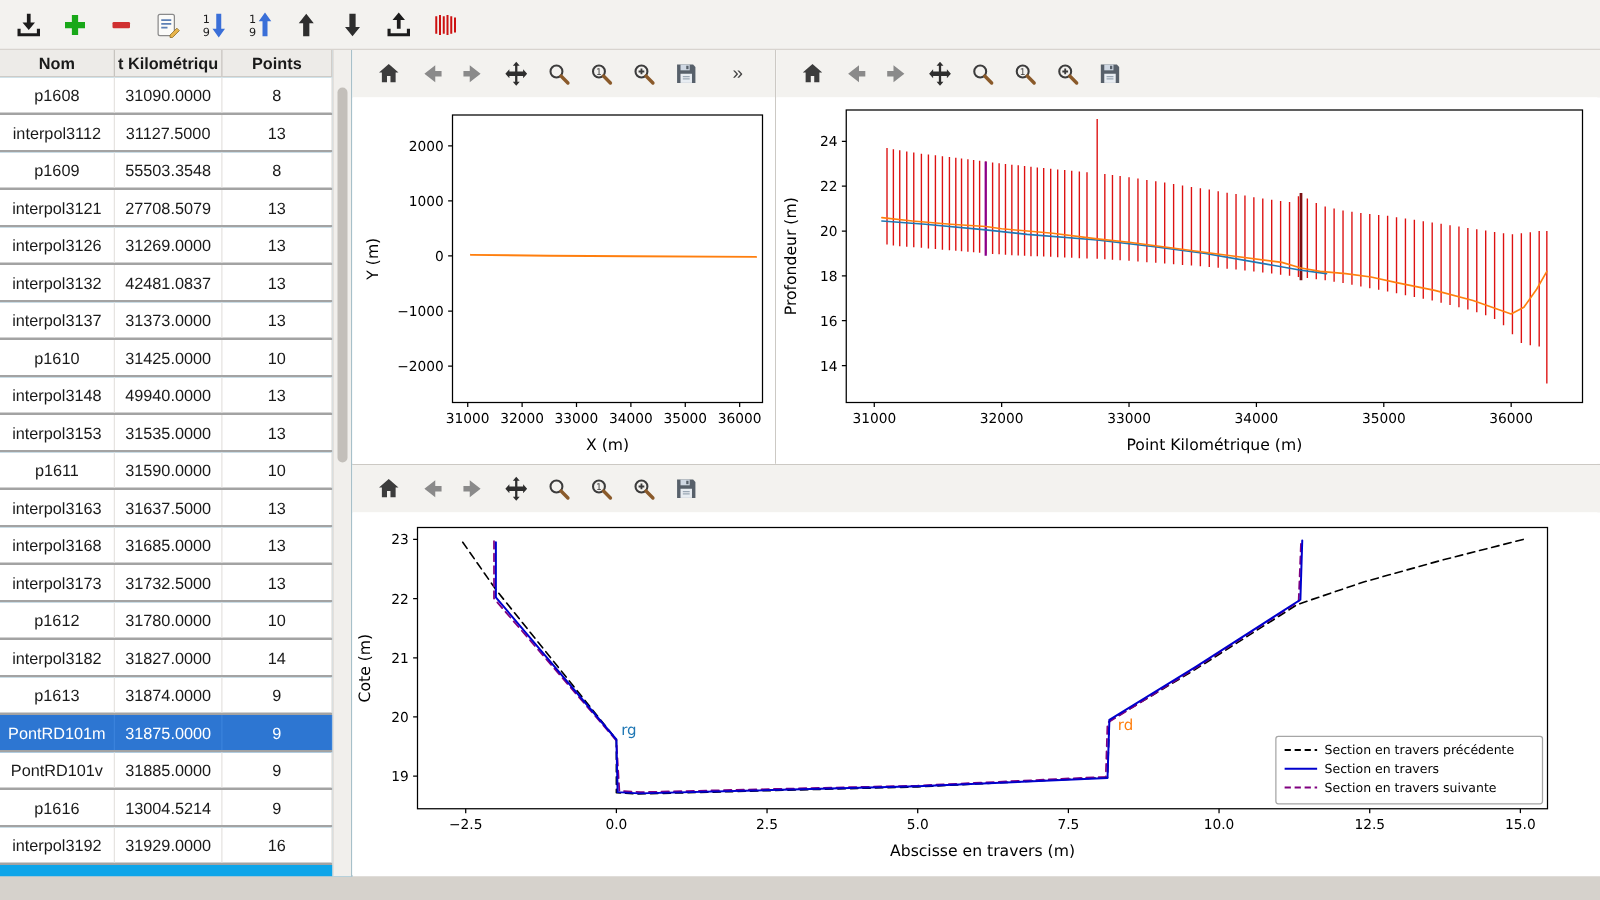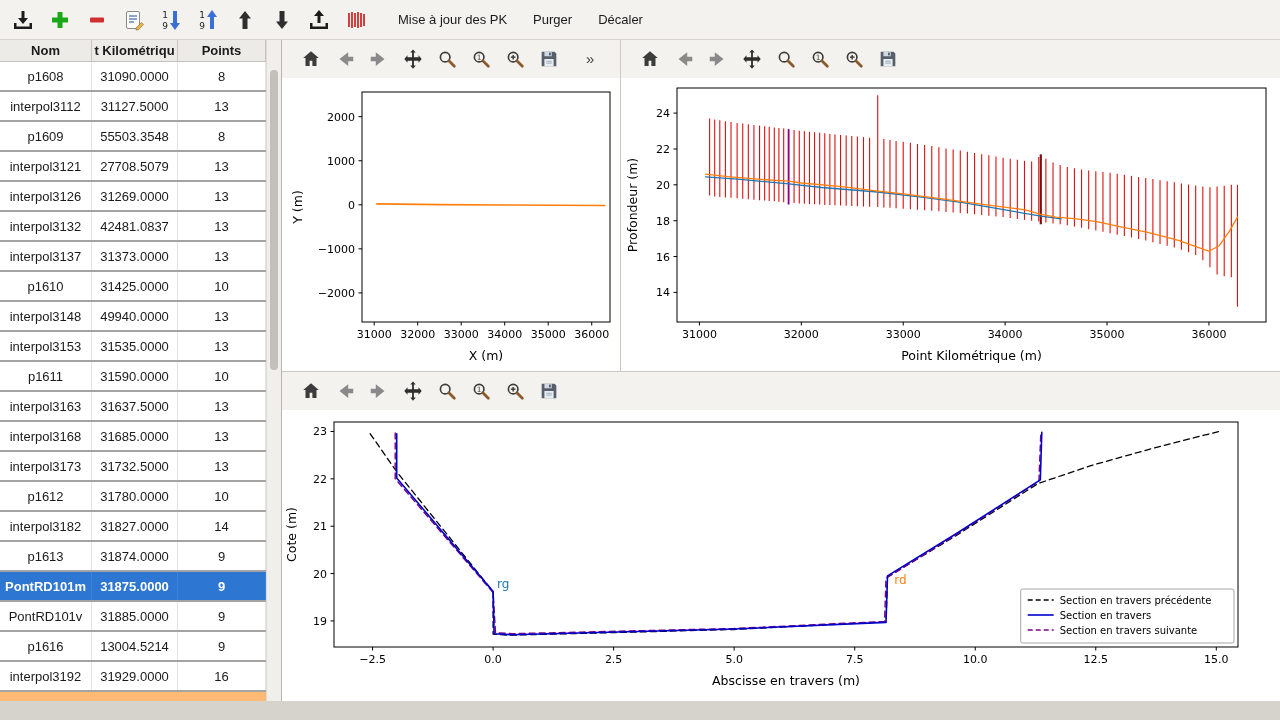--- a/index.html
+++ b/index.html
@@ -11,30 +11,30 @@
   #toolbar-icons { display:flex; align-items:center; gap:7px; }
   .tb-icon { width:30px; height:30px; border:none; background:transparent; display:flex;
              align-items:center; justify-content:center; cursor:pointer; }
   .tb-icon svg { width:24px; height:24px; }
   #toolbar-buttons { display:flex; align-items:center; margin-left:14px; }
   .tb-text { border:none; background:transparent; font:inherit; padding:0 13px; height:30px;
              color:#1a1a1a; cursor:pointer; }
 
   #main { display:flex; height:661px; }
 
-  #left-panel { width:282px; background:#fdba74; display:flex; border-right:1px solid #b9b5b0; }
+  #left-panel { width:282px; background:#0ea5e9; display:flex; border-right:1px solid #b9b5b0; }
   #grid { width:266px; }
   .tr { display:flex; height:30px; border-bottom:2px solid #a3a3a3; background:#fff; }
   .tr.head { height:22px; background:#edebe8; border-bottom:1px solid #c4c1bc; font-weight:bold; }
   .th,.td { display:flex; align-items:center; justify-content:center; overflow:hidden;
             white-space:nowrap; border-right:1px solid #e6e4e1; }
   .th { border-right:1px solid #c7c4bf; }
   .c0 { width:92px; } .c1 { width:86px; } .c2 { width:88px; }
   .tr.selected { background:#2d76d2; color:#fff; }
-  .tr.selected .td { border-right-color:#3a82dc;font-weight:bold; }
+  .tr.selected .td { border-right-color:#3a82dc; }
 
   #vscroll { width:16px; background:#f1efec; border-left:1px solid #dedad5; position:relative; }
   #vthumb { position:absolute; left:3px; right:3px; top:30px; height:300px;
             background:#c3bfba; border-radius:6px; cursor:pointer; }
 
   #plots { flex:1; display:flex; flex-direction:column; background:#ffffff; }
   #top-plots { height:332px; display:flex; border-bottom:1px solid #ccc9c4; }
   .panel { background:#fff; display:flex; flex-direction:column; }
   #panelA { width:339px; border-right:1px solid #ccc9c4; }
   #panelB { flex:1; }
@@ -115,25 +115,20 @@
             <g stroke="#cc1111" stroke-width="1.6">
               <line x1="5" y1="5" x2="5" y2="19"></line>
               <line x1="8" y1="4" x2="8" y2="20"></line>
               <line x1="11" y1="5" x2="11" y2="19"></line>
               <line x1="14" y1="4" x2="14" y2="20"></line>
               <line x1="17" y1="5" x2="17" y2="19"></line>
               <line x1="20" y1="6" x2="20" y2="18"></line>
             </g>
           </svg>
         </button>
-      </div>
-    <div id="toolbar-buttons">
-        <button class="tb-text">Mise à jour des PK</button>
-        <button class="tb-text">Purger</button>
-        <button class="tb-text">Décaler</button>
       </div>
   </div>
 
   <div id="main">
     <div id="left-panel">
       <div id="grid">
         <div id="grid-head">
             <div class="tr head">
               <div class="th c0">Nom</div>
               <div class="th c1">t Kilométriqu</div>

